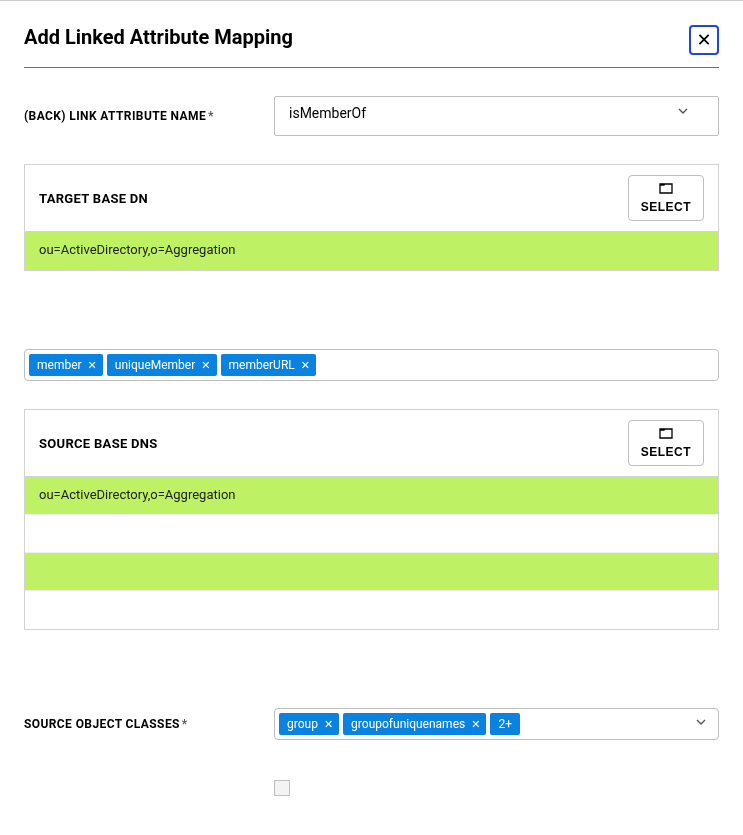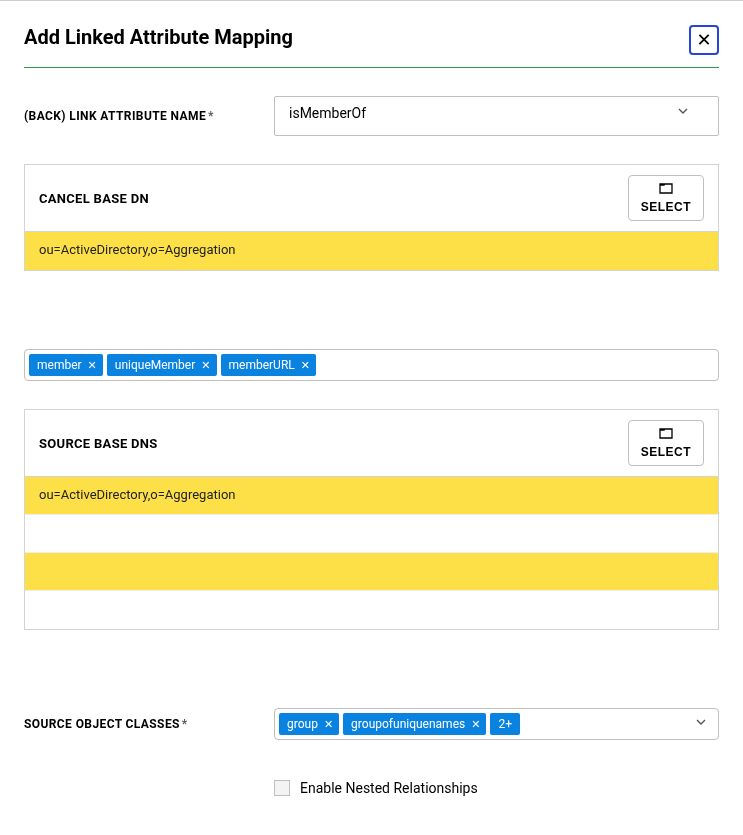--- a/index.html
+++ b/index.html
@@ -103,21 +103,21 @@
   display: flex;
   align-items: center;
   gap: 6px;
   flex-direction: column;
 }
 .panel-body { }
 .panel-row {
   padding: 10px 14px;
   font-size: 13px;
   color: #222;
-  background: #fde047;
+  background: #bef264;
   border-bottom: 1px solid #eee;
   min-height: 38px;
 }
 .panel-row.alt { background: #fff; }
 .panel-row:last-child { border-bottom: none; }
 .spacer-lg { height: 50px; }
 .tags-box {
   width: 100%;
   border: 1px solid #bfbfbf;
   border-radius: 4px;
@@ -220,21 +220,21 @@
           <svg width="10" height="6" viewBox="0 0 10 6">
               <path d="M1 1 L5 5 L9 1" stroke="#555" stroke-width="1.4" fill="none"></path>
             </svg>
         </span>
       </div>
     </div>
   </div>
 
   <div class="panel">
     <div class="panel-header">
-      <div class="panel-title">CANCEL BASE DN</div>
+      <div class="panel-title">TARGET BASE DN</div>
       <button class="select-btn">
         <span class="folder-icon">
           <svg width="14" height="12" viewBox="0 0 14 12">
               <path d="M1 3 h4 l1 -1 h7 v9 h-12 z M1 3 v-1 h5" stroke="#000" stroke-width="1.3" fill="none"></path>
             </svg>
         </span>
         <span>SELECT</span>
       </button>
     </div>
     <div class="panel-body">
@@ -306,20 +306,19 @@
           <svg width="10" height="6" viewBox="0 0 10 6">
               <path d="M1 1 L5 5 L9 1" stroke="#555" stroke-width="1.4" fill="none"></path>
             </svg>
         </span>
       </div>
     </div>
   </div>
 
   <div class="checkbox-row">
     <div class="checkbox"></div>
-    <div class="checkbox-label">Enable Nested Relationships</div>
   </div>
 
   <div class="footer">
     <button class="btn-cancel">CANCEL</button>
     <button class="btn-add">ADD</button>
   </div>
 </div>
 
 </body></html>

